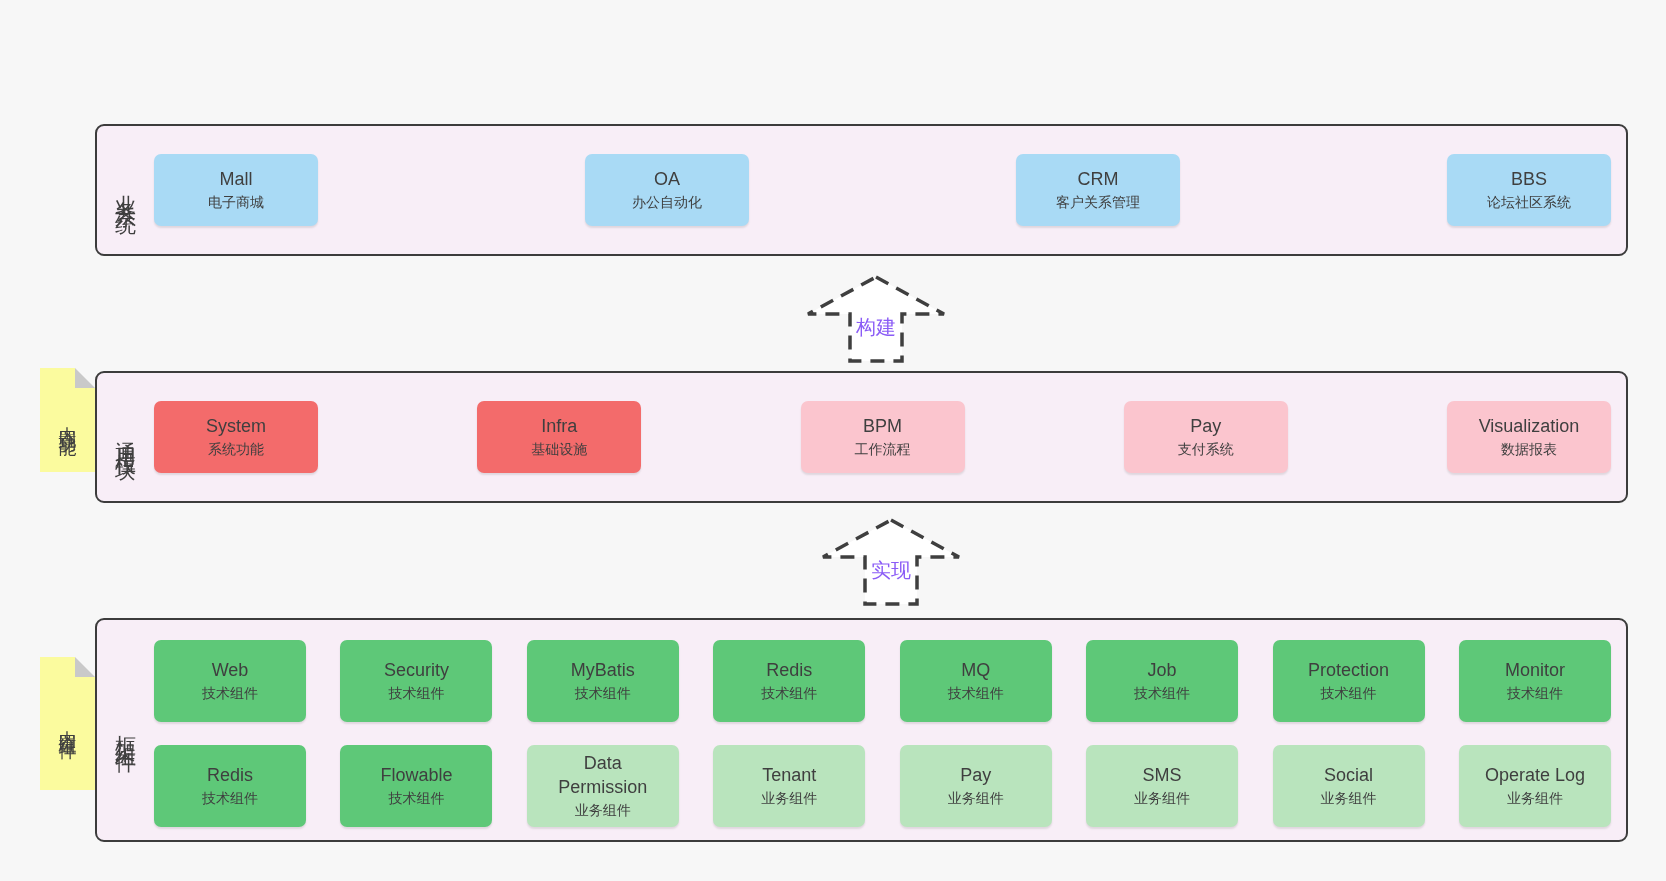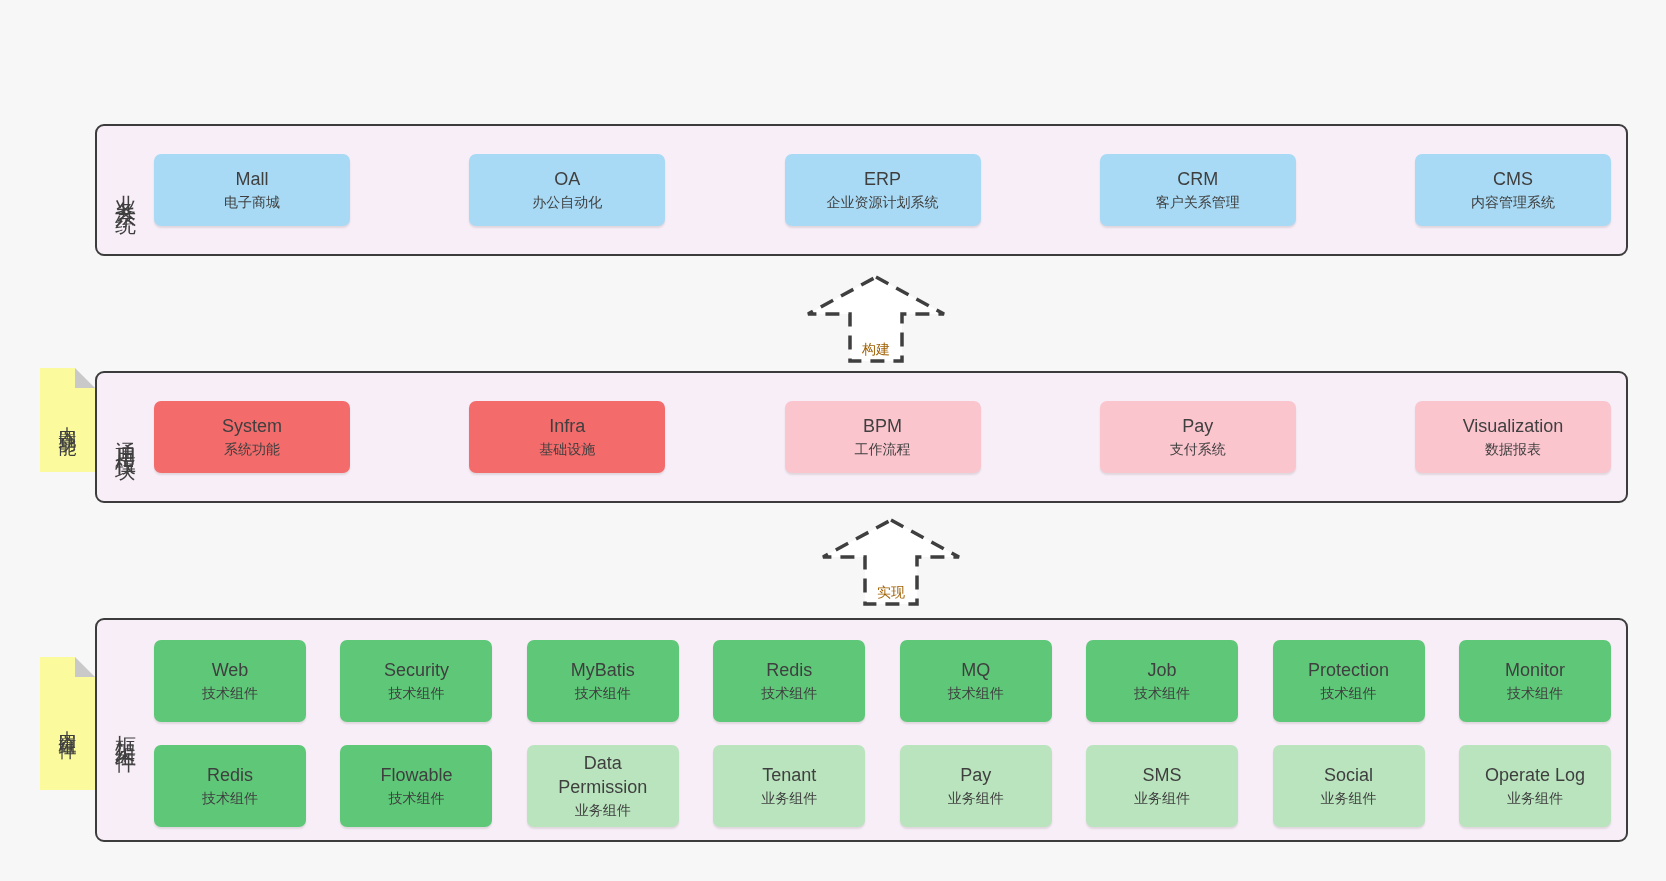--- a/index.html
+++ b/index.html
@@ -39,21 +39,21 @@
   .fw-row1 { top:20px; }          
   .fw-row2 { top:125px; }         
 
   .box {
     display:flex; flex-direction:column;
     align-items:center; justify-content:center;
     text-align:center; border-radius:7px;
     box-shadow:0 2px 2px rgba(0,0,0,0.10);
     padding:2px 8px;
   }
-  .box-lg { width:196px; height:72px; }
+  .box-lg { width:164px; height:72px; }
   .box-sm { width:152px; height:82px; }
   .box-name { font-size:18px; line-height:24px; }
   .box-desc { font-size:14px; line-height:23px; }
   .box-sm .box-name { max-width:118px; }
 
   .blue       { background:#a9daf5; }
   .red        { background:#f36b6b; }
   .pink       { background:#fbc5ce; }
   .green      { background:#5ec878; }
   .lightgreen { background:#b9e4bd; }
@@ -77,21 +77,21 @@
     border-color:#f7f7f7 #f7f7f7 #c9c9c9 #c9c9c9;
   }
 
   
   .arrow { position:absolute; width:146px; height:92px; }
   .arrow-build     { left:803px; top:274px; }
   .arrow-implement { left:818px; top:517px; }
   .arrow svg { display:block; }
   .arrow-label {
     position:absolute; left:0; right:0; top:40px;
-    text-align:center; font-size:14px; color:#a16207;margin-top:27px;
+    text-align:center; font-size:20px; color:#8b5cf6;
   }
 </style>
 </head>
 <body>
 
 <div class="canvas">
 
   <div class="note note-modules">
     <span>内置功能</span>
     <i class="fold"></i>
@@ -108,30 +108,26 @@
     <div class="row row-std">
       <div class="box box-lg blue">
         <span class="box-name">Mall</span>
         <span class="box-desc">电子商城</span>
       </div>
       <div class="box box-lg blue">
         <span class="box-name">OA</span>
         <span class="box-desc">办公自动化</span>
       </div>
       <div class="box box-lg blue">
-        <span class="box-name">ERP</span>
-        <span class="box-desc">企业资源计划系统</span>
-      </div>
-      <div class="box box-lg blue">
         <span class="box-name">CRM</span>
         <span class="box-desc">客户关系管理</span>
       </div>
       <div class="box box-lg blue">
-        <span class="box-name">CMS</span>
-        <span class="box-desc">内容管理系统</span>
+        <span class="box-name">BBS</span>
+        <span class="box-desc">论坛社区系统</span>
       </div>
     </div>
   </div>
 
   <div class="arrow arrow-build">
     <svg width="146" height="92" viewBox="0 0 146 92">
       <polygon points="73,3 141,40 99,40 99,87 47,87 47,40 5,40" fill="#ffffff" stroke="#3f3f3f" stroke-width="3.5" stroke-dasharray="14 9" stroke-linejoin="miter"></polygon>
     </svg>
     <div class="arrow-label">构建</div>
   </div>

